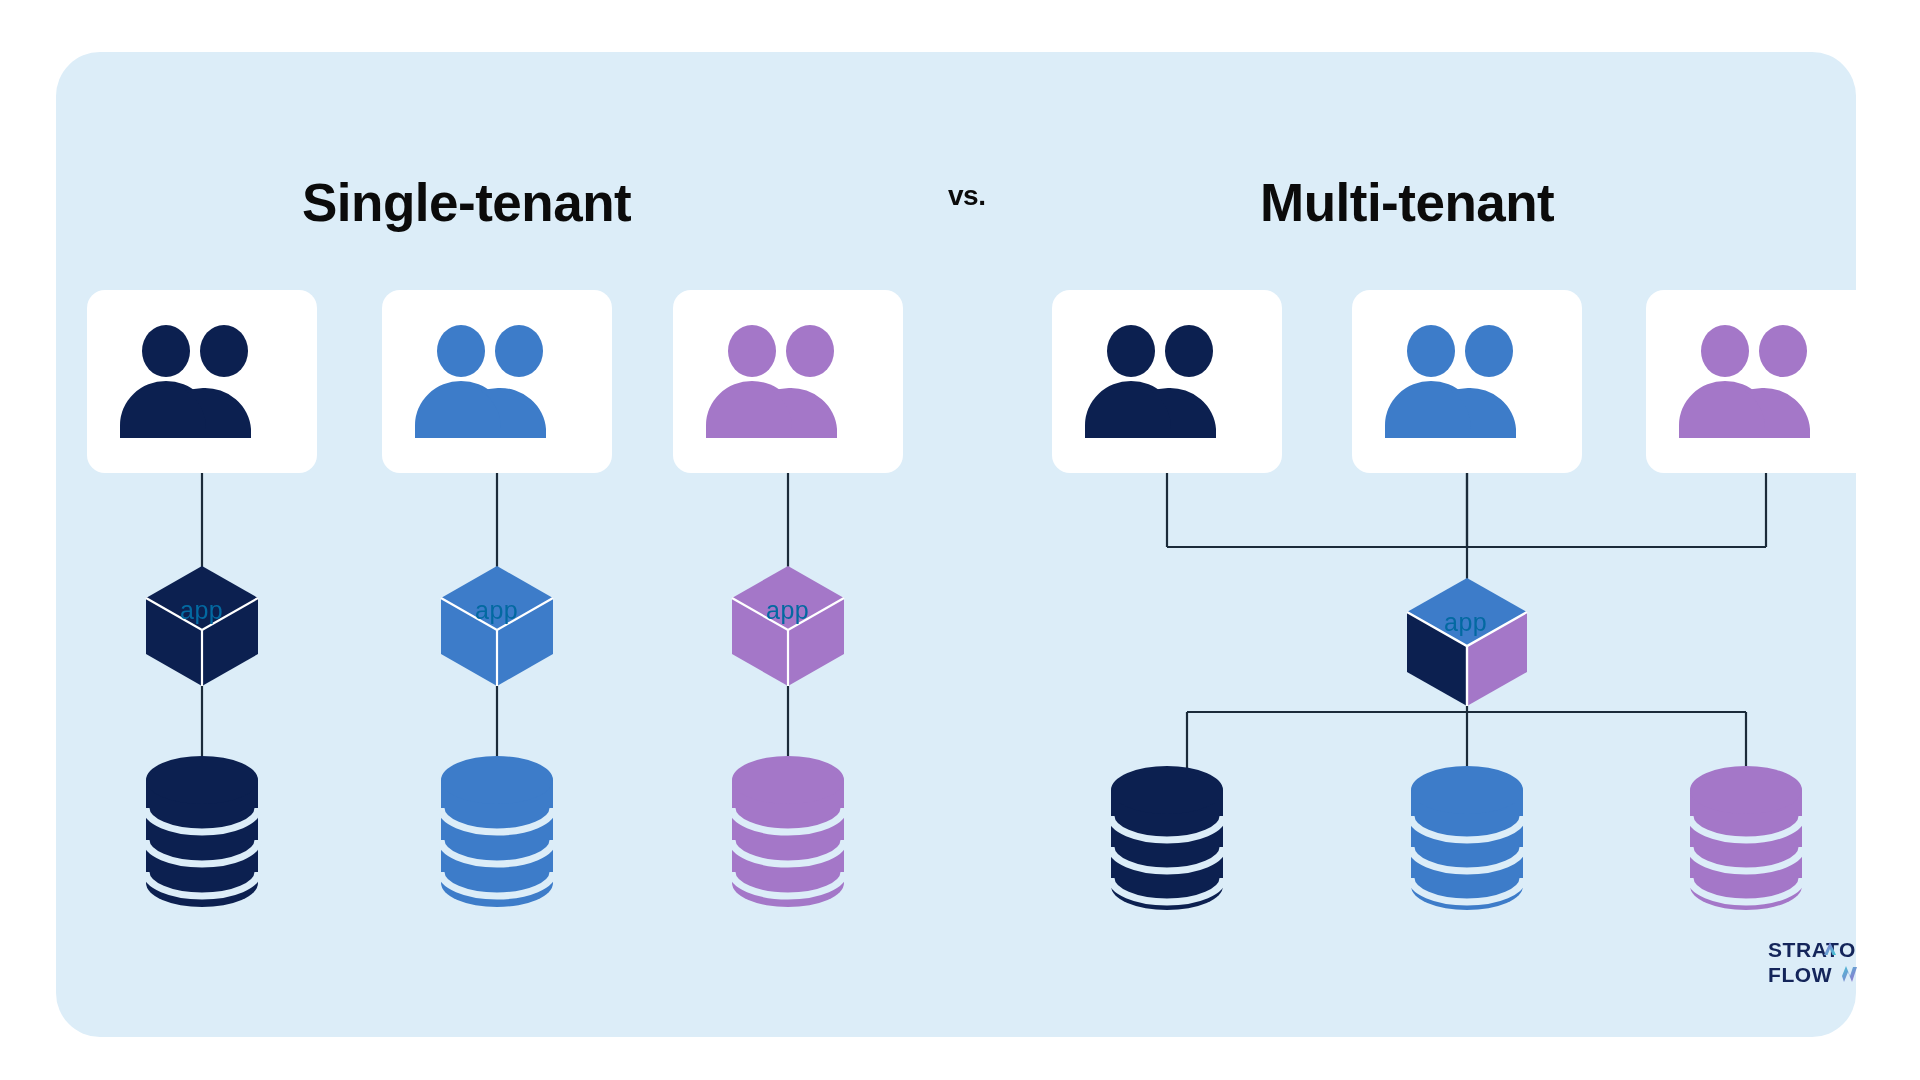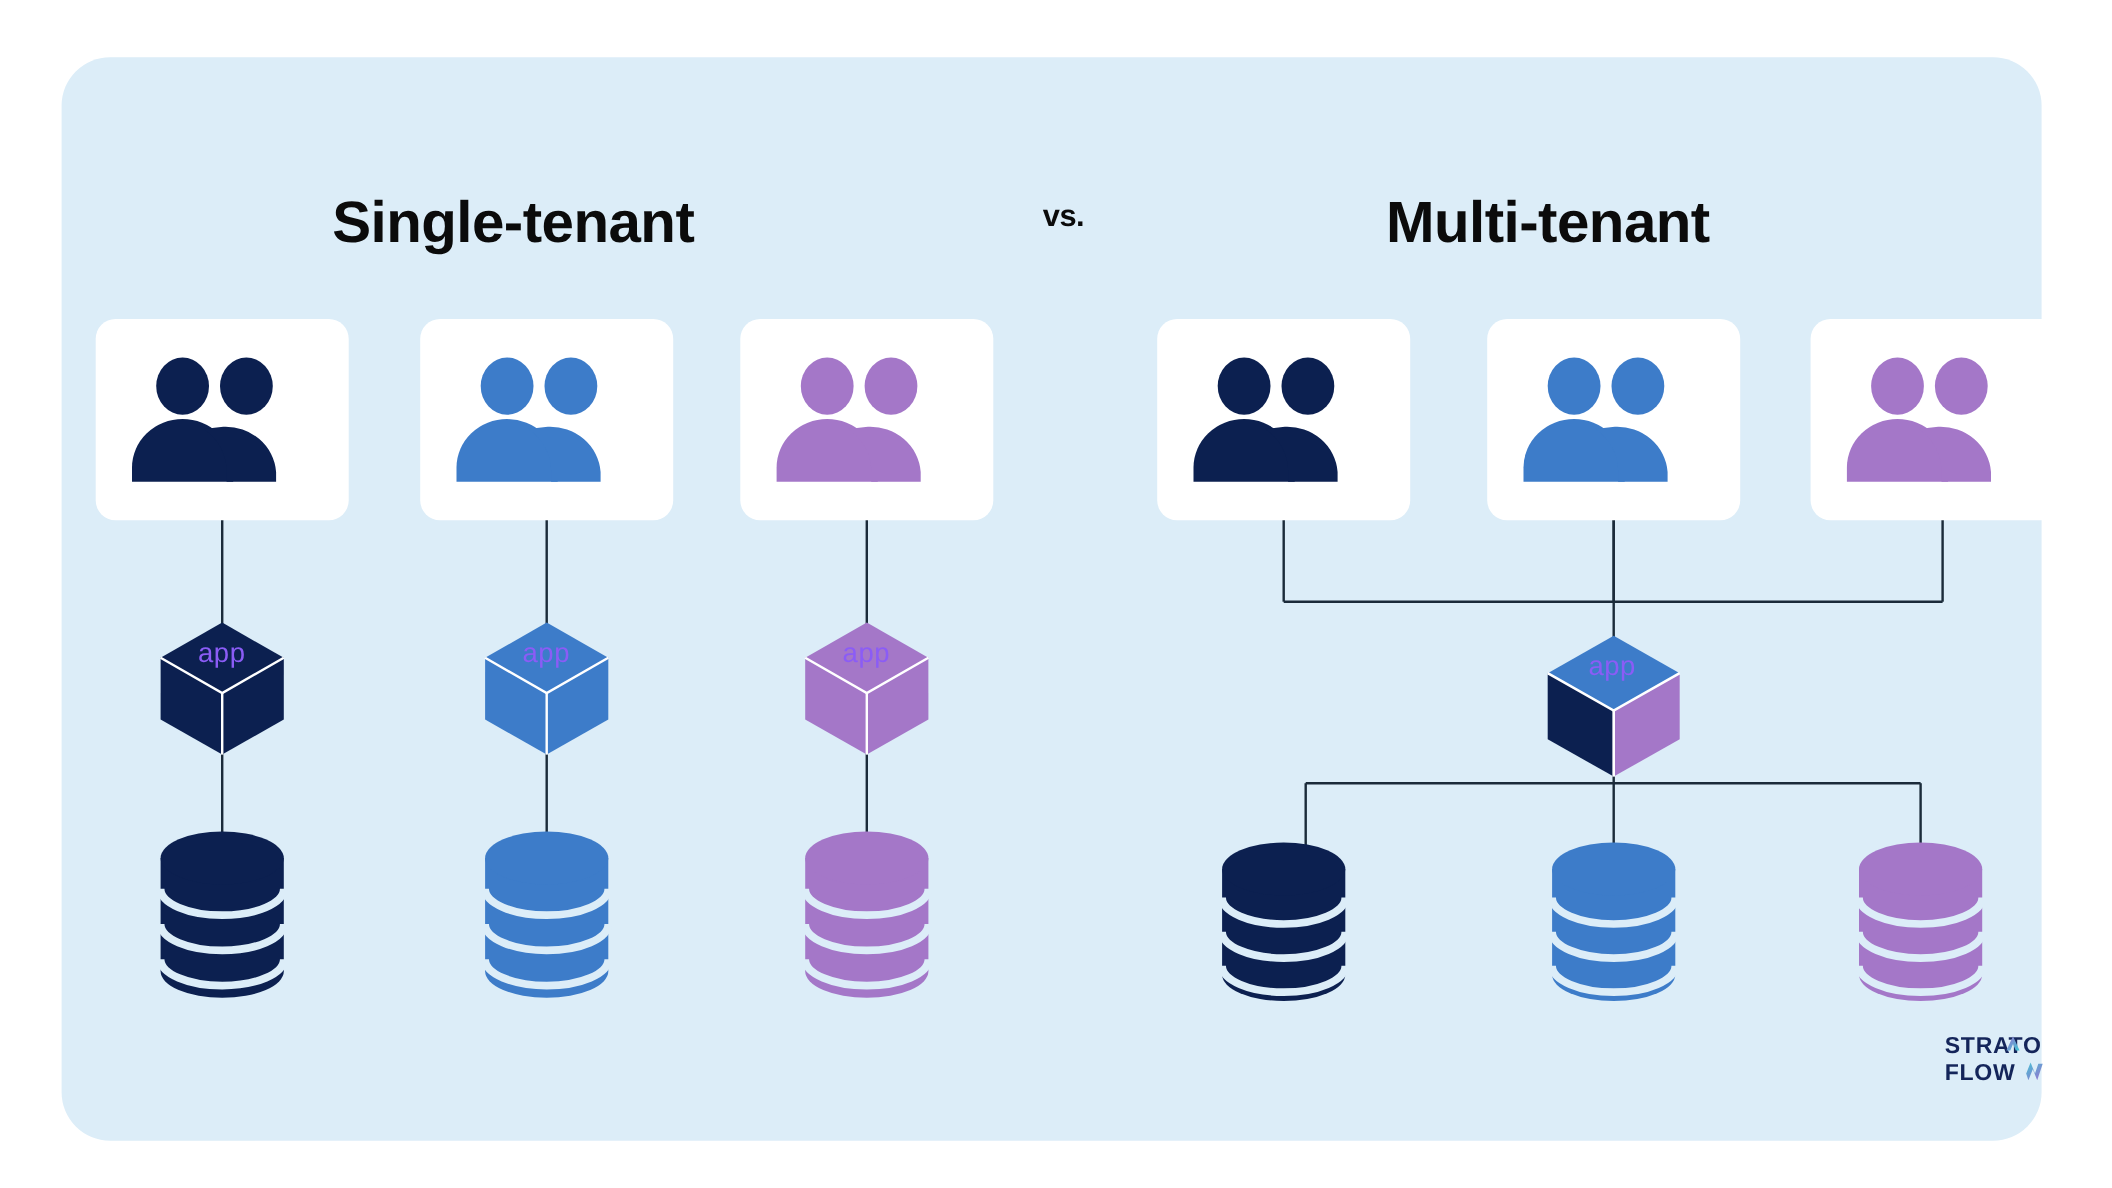--- a/index.html
+++ b/index.html
@@ -62,26 +62,27 @@
     height: 183px;
     background: #ffffff;
     border-radius: 18px;
   }
 
   .user-card svg { display: block; }
 
   
   .app-label {
     position: absolute;
-    color: #8b5cf6;
+    color: #0369a1;
     font-size: 25px;
     font-weight: 400;
     letter-spacing: 0.5px;
     font-family: "Liberation Sans", sans-serif;
     pointer-events: none;
+    margin-top: 16px;
   }
 
   
   #logo {
     position: absolute;
     left: 1768px;
     top: 938px;
     width: 92px;
     height: 58px;
   }

